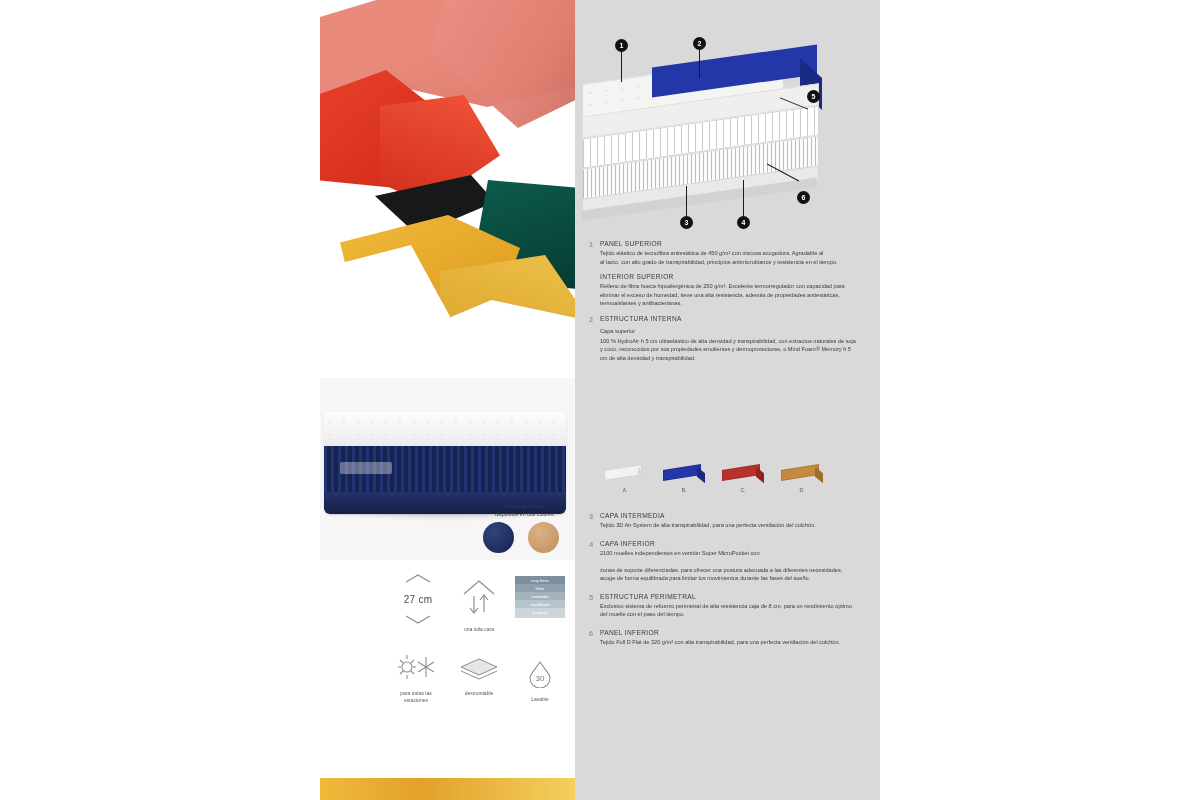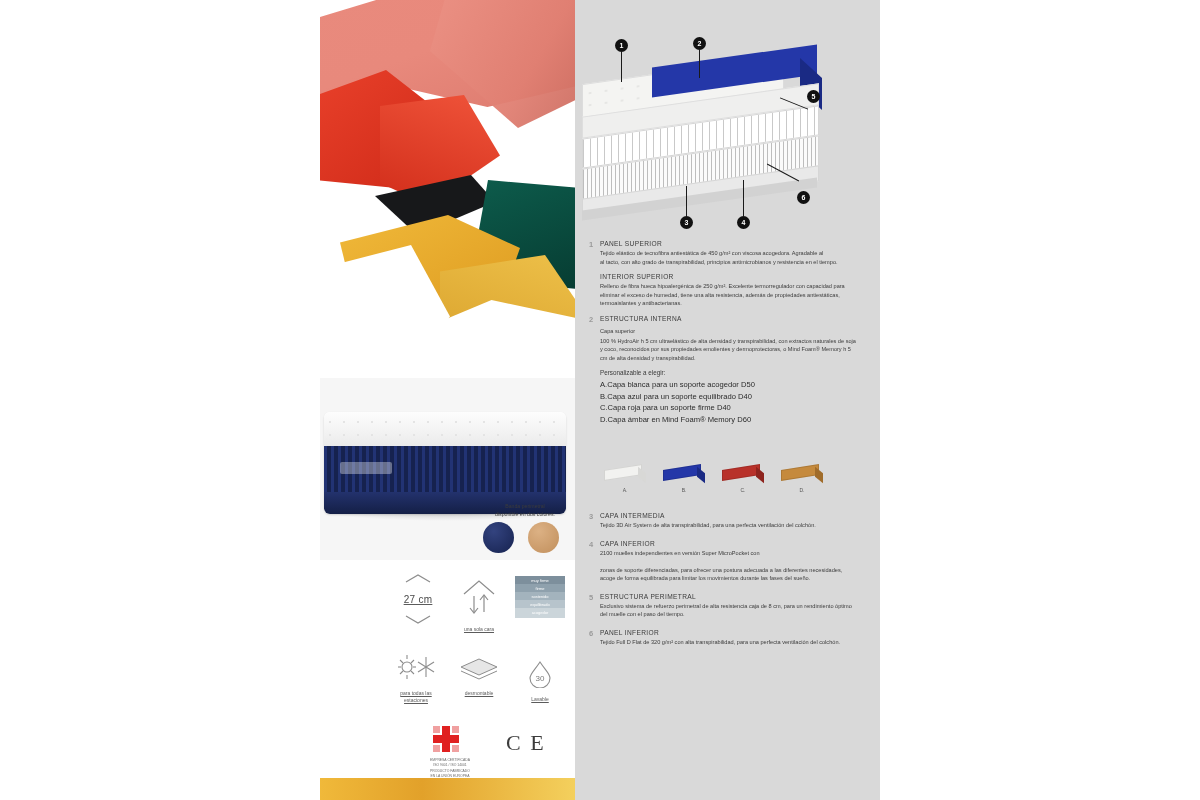--- a/index.html
+++ b/index.html
@@ -52,21 +52,21 @@
 
   
   .band-note{position:absolute;left:150px;top:503px;width:110px;text-align:center;color:#3b3b3b;font-size:5.2px;line-height:1.45;}
   .band-swatches{position:absolute;left:150px;top:522px;width:110px;height:40px;}
   .sw{position:absolute;width:31px;height:31px;border-radius:50%;}
   .sw-blue{left:13px;top:0;background:radial-gradient(circle at 35% 30%,#33437f,#16224f);}
   .sw-tan{left:58px;top:0;background:radial-gradient(circle at 35% 30%,#dcb184,#c18f5c);}
 
   
   .icons{position:absolute;left:0;top:568px;width:255px;height:140px;}
-  .ico-cell{position:absolute;text-align:center;color:#5b5b5b;font-size:5px;line-height:1.4;text-decoration:underline;}
+  .ico-cell{position:absolute;text-align:center;color:#5b5b5b;font-size:5px;line-height:1.4;}
   .chev{width:26px;height:9px;margin:0 auto;}
   .size-txt{font-size:10px;color:#4a4a4a;letter-spacing:.3px;}
   .levels{width:50px;height:40px;margin:0 auto;background:#efefef;position:relative;}
   .lvl{position:absolute;left:0;width:50px;height:10px;font-size:4px;color:#fff;text-align:center;line-height:10px;}
 
   .cert{position:absolute;left:0;top:716px;width:255px;height:84px;}
   .cross{position:absolute;left:113px;top:10px;width:26px;height:26px;}
   .cross i{position:absolute;background:#e02020;}
   .certtxt{position:absolute;left:100px;top:42px;width:60px;text-align:center;font-size:3.4px;color:#6a6a6a;line-height:1.6;}
   .ce{position:absolute;left:186px;top:14px;font-size:22px;color:#3c3c3c;letter-spacing:2px;font-family:"Liberation Serif", serif;}
@@ -218,36 +218,20 @@
 
       <div class="ico-cell" style="left:190px;top:92px;width:60px;">
         <svg width="26" height="28" viewBox="0 0 26 28">
           <path d="M13 2 C19 11, 23 14, 23 18 A10 10 0 0 1 3 18 C3 14, 7 11, 13 2 Z" fill="none" stroke="#8d8d8d" stroke-width="1.1"></path>
           <text x="13" y="21" font-size="8" fill="#7a7a7a" text-anchor="middle" font-family="Liberation Sans">30</text>
         </svg>
         <div style="margin-top:6px;">Lavable</div>
       </div>
     </div>
 
-    <div class="cert">
-      <div class="cross">
-        <i style="left:9px;top:0;width:8px;height:26px;"></i>
-        <i style="left:0;top:9px;width:26px;height:8px;"></i>
-        <i style="left:0;top:0;width:7px;height:7px;background:#f0a0a0;"></i>
-        <i style="left:19px;top:0;width:7px;height:7px;background:#f0a0a0;"></i>
-        <i style="left:0;top:19px;width:7px;height:7px;background:#f0a0a0;"></i>
-        <i style="left:19px;top:19px;width:7px;height:7px;background:#f0a0a0;"></i>
-      </div>
-      <div class="certtxt" style="white-space:pre-line;">EMPRESA CERTIFICADA
-ISO 9001 / ISO 14001
-PRODUCTO FABRICADO
-EN LA UNIÓN EUROPEA
-CONFORME NORMATIVA</div>
-      <div class="ce">C E</div>
-    </div>
 
     <div class="bottom-strip"></div>
   </div>
 
   <div class="right-panel"></div>
 
   <div class="diagram">
     <div class="cut">
       <div class="layer l-white-top"></div>
       <div class="layer l-blue"></div>
@@ -287,27 +271,20 @@
       <p class="secbody">Relleno de fibra hueca hipoalergénica de 250 g/m². Excelente termorregulador con capacidad para eliminar el exceso de humedad, tiene una alta resistencia, además de propiedades antiestáticas, termoaislantes y antibacterianas.</p>
     </div>
 
     <div class="sec">
       <div class="secnum">2</div>
       <div class="sechead">ESTRUCTURA INTERNA</div>
       <div class="sub">Capa superior</div>
       <p class="secbody">100 % HydroAir h 5 cm ultraelástico de alta densidad y transpirabilidad, con extractos naturales de soja y coco, reconocidos por sus propiedades emolientes y dermoprotectoras, o Mind Foam® Memory h 5 cm de alta densidad y transpirabilidad.</p>
     </div>
 
-    <div class="sec">
-      <div class="choice-title">Personalizable a elegir:</div>
-      <p class="choice">A.Capa blanca para un soporte acogedor D50</p>
-      <p class="choice">B.Capa azul para un soporte equilibrado D40</p>
-      <p class="choice">C.Capa roja para un soporte firme D40</p>
-      <p class="choice">D.Capa ámbar en Mind Foam® Memory D60</p>
-    </div>
   </div>
 
   <div class="swrow">
     <div class="swatch" style="left:0;">
       <div class="slab" style="background:#f2f2f0;"></div>
       <div class="edge" style="background:#d8d8d6;"></div>
       <div class="swlab">A.</div>
     </div>
     <div class="swatch" style="left:59px;">
       <div class="slab" style="background:#2437a8;"></div>

